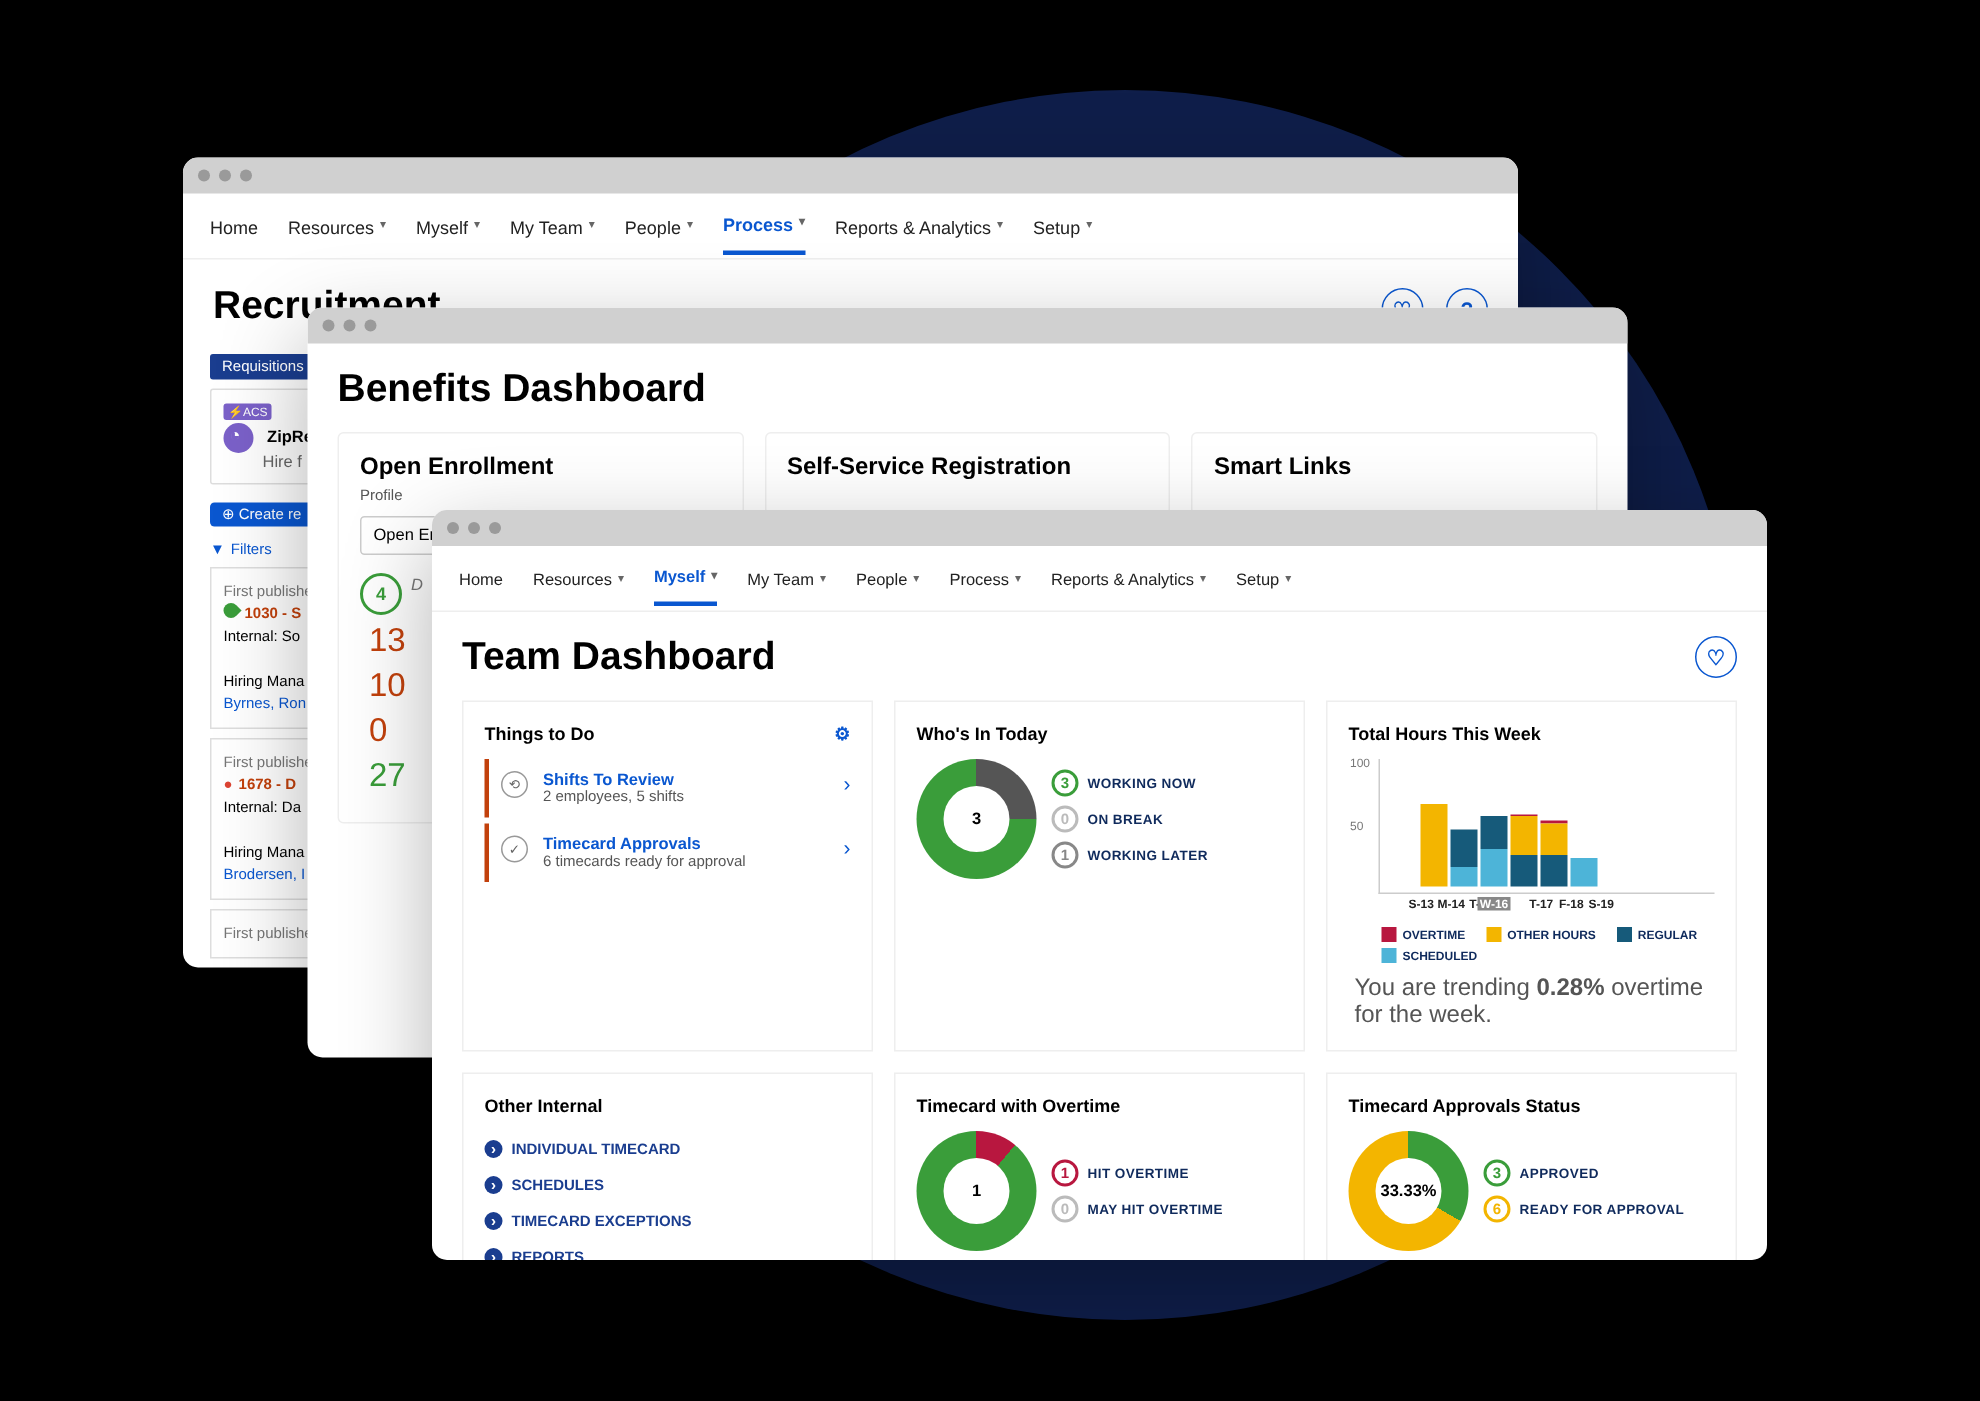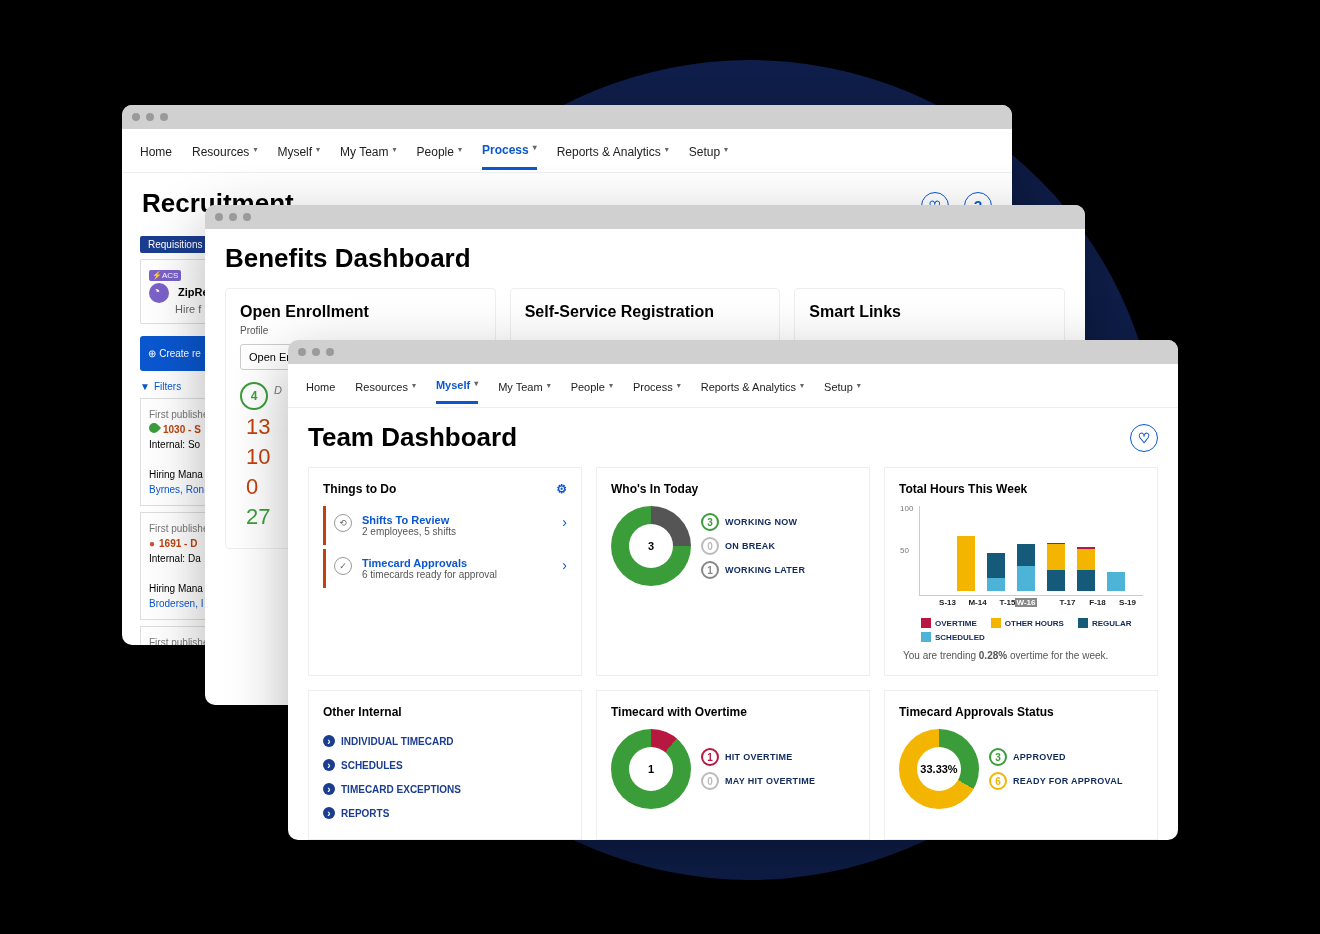--- a/index.html
+++ b/index.html
@@ -12,21 +12,21 @@
   .nav-item { display: flex; align-items: flex-start; gap: 4px; cursor: pointer; padding-bottom: 10px; }
   .nav-item.active { color: #0a57d0; border-bottom: 3px solid #0a57d0; font-weight: 600; }
   .caret { font-size: 8px; color: #666; }
   .page-title { font-size: 26px; font-weight: 800; padding: 14px 20px; display:flex; align-items:center; justify-content:space-between;}
   .iconbtn { width: 28px; height: 28px; border: 1px solid #0a57d0; border-radius: 50%; display: inline-flex; align-items: center; justify-content: center; color: #0a57d0; font-size: 14px; margin-left:8px; cursor:pointer; }
   .pill-tab { background: #1a3d8f; color: #fff; font-size: 10px; padding: 3px 8px; border-radius: 2px; margin: 0 18px; display:inline-block;}
   .acs { background: #7b61c9; color:#fff; font-size:8px; padding:1px 3px; border-radius:2px; display:inline-block; margin-bottom:2px;}
   .recruit-box { border:1px solid #ddd; margin:6px 18px; padding:8px; font-size:11px; border-radius:2px;}
   .recruit-box .speed { width:20px; height:20px; background:#7b61c9; border-radius:50%; display:inline-block; vertical-align:middle; margin-right:6px; position:relative;}
   .recruit-box .speed::after{content:"◔"; color:#fff; position:absolute; left:4px; top:1px; font-size:12px;}
-  .create-btn { background:#0a57d0; color:#fff; font-size:10px; padding:12px 8px; border-radius:3px; margin:6px 18px; display:inline-block;}
+  .create-btn { background:#0a57d0; color:#fff; font-size:10px; padding:2px 8px; border-radius:3px; margin:6px 18px; display:inline-block;}
   .filters { color:#0a57d0; font-size:10px; margin:4px 18px; display:flex; align-items:center; gap:4px;}
   .req-card { border:1px solid #ddd; margin:6px 18px; padding:8px; font-size:10px; line-height:1.5;}
   .req-card .rid { color:#c2410c; font-weight:600;}
   .req-card .rid.green::before{content:"";display:inline-block;width:10px;height:10px;background:#3a9d3a;border-radius:50% 0 50% 50%;transform:rotate(45deg);margin-right:4px;}
   .req-card .rid.red::before{content:"●"; color:#d43; margin-right:4px;}
   .link { color:#0a57d0; }
   
   .benefits .sec-row { display:flex; gap:14px; padding:0 20px;}
   .benefits .sec { flex:1; border:1px solid #eee; border-radius:4px; padding:14px; background:#fff;}
   .benefits .sec h3 { font-size:16px; font-weight:800; margin-bottom:4px;}
@@ -49,30 +49,30 @@
   .donut { width:80px; height:80px; border-radius:50%; position:relative; display:inline-block;}
   .donut.whoin { background: conic-gradient(#555 0 90deg, #3a9d3a 90deg 360deg);}
   .donut.ot { background: conic-gradient(#b8173f 0 40deg, #3a9d3a 40deg 360deg);}
   .donut.tca { background: conic-gradient(#3a9d3a 0 120deg, #f3b500 120deg 360deg);}
   .donut::after { content: attr(data-c); position:absolute; top:18px; left:18px; width:44px; height:44px; background:#fff; border-radius:50%; display:flex; align-items:center; justify-content:center; font-size:11px; font-weight:700;}
   .legend { display:inline-block; vertical-align:top; margin-left:10px; font-size:9px;}
   .legend .li { display:flex; align-items:center; gap:6px; margin:6px 0;}
   .legend .cir { width:18px; height:18px; border-radius:50%; border:2px solid; display:flex; align-items:center; justify-content:center; font-size:10px; font-weight:700;}
   .legend .lbl { color:#0f2a5c; font-weight:700; letter-spacing:0.3px;}
   
-  .barchart { height:90px; display:flex; align-items:flex-end; gap:10px; padding:4px 6px; position:relative; border-left:1px solid #ccc; border-bottom:1px solid #ccc; margin-left:20px;}
+  .barchart { height:90px; display:flex; align-items:flex-end; padding:4px 6px; position:relative; border-left:1px solid #ccc; border-bottom:1px solid #ccc; margin-left:20px;}
   .bar-col { width:20px; display:flex; flex-direction:column; justify-content:flex-end; align-items:center; height:100%; position:relative;}
   .seg { width:18px;}
   .bar-lbl { font-size:8px; margin-top:4px; font-weight:700; color:#222; position:absolute; bottom:-16px; white-space:nowrap;padding-left:23px;}
   .bar-lbl.hl { background:#888; color:#fff; padding:0 2px;}
   .ytick { position:absolute; left:-20px; font-size:8px; color:#777;}
   .bar-legend { display:flex; flex-wrap:wrap; gap:4px 14px; font-size:8px; font-weight:700; color:#0f2a5c; margin:22px 0 8px 22px;}
   .bar-legend .li{display:flex;align-items:center;gap:4px;}
   .sq { width:10px; height:10px;}
-  .trend { font-size:10px; color:#555; margin-left:4px;}
+  .trend { font-size:16px; color:#555; margin-left:4px;}
   
   .other-actions .oa-line{ color:#1a3d8f; font-size:10px; font-weight:700; padding:6px 0; display:flex; align-items:center; gap:6px; cursor:pointer;}
   .other-actions .oa-line::before{content:"›"; display:inline-flex; width:12px; height:12px; border-radius:50%; background:#1a3d8f; color:#fff; align-items:center; justify-content:center; font-size:10px;}
 </style>
 </head>
 <body>
 
 <div class="bg-blob"></div>
 
 <div class="window" style="left:122px; top:105px; width:890px; height:540px;">
@@ -135,21 +135,21 @@
   </div>
   <div class="req-card">
     <span style="color:#777">First publishe</span><br>
     <span class="rid green">1030 - S</span><br>
     <span>Internal: So</span><br><br>
     <span>Hiring Mana</span><br>
     <span class="link">Byrnes, Ron</span>
   </div>
   <div class="req-card">
     <span style="color:#777">First publishe</span><br>
-    <span class="rid red">1691 - D</span><br>
+    <span class="rid red">1678 - D</span><br>
     <span>Internal: Da</span><br><br>
     <span>Hiring Mana</span><br>
     <span class="link">Brodersen, I</span>
   </div>
   <div class="req-card" style="color:#777;">
     <span>First publishe</span>
   </div>
 </div>
 
 <div class="window benefits" style="left:205px; top:205px; width:880px; height:500px;">

